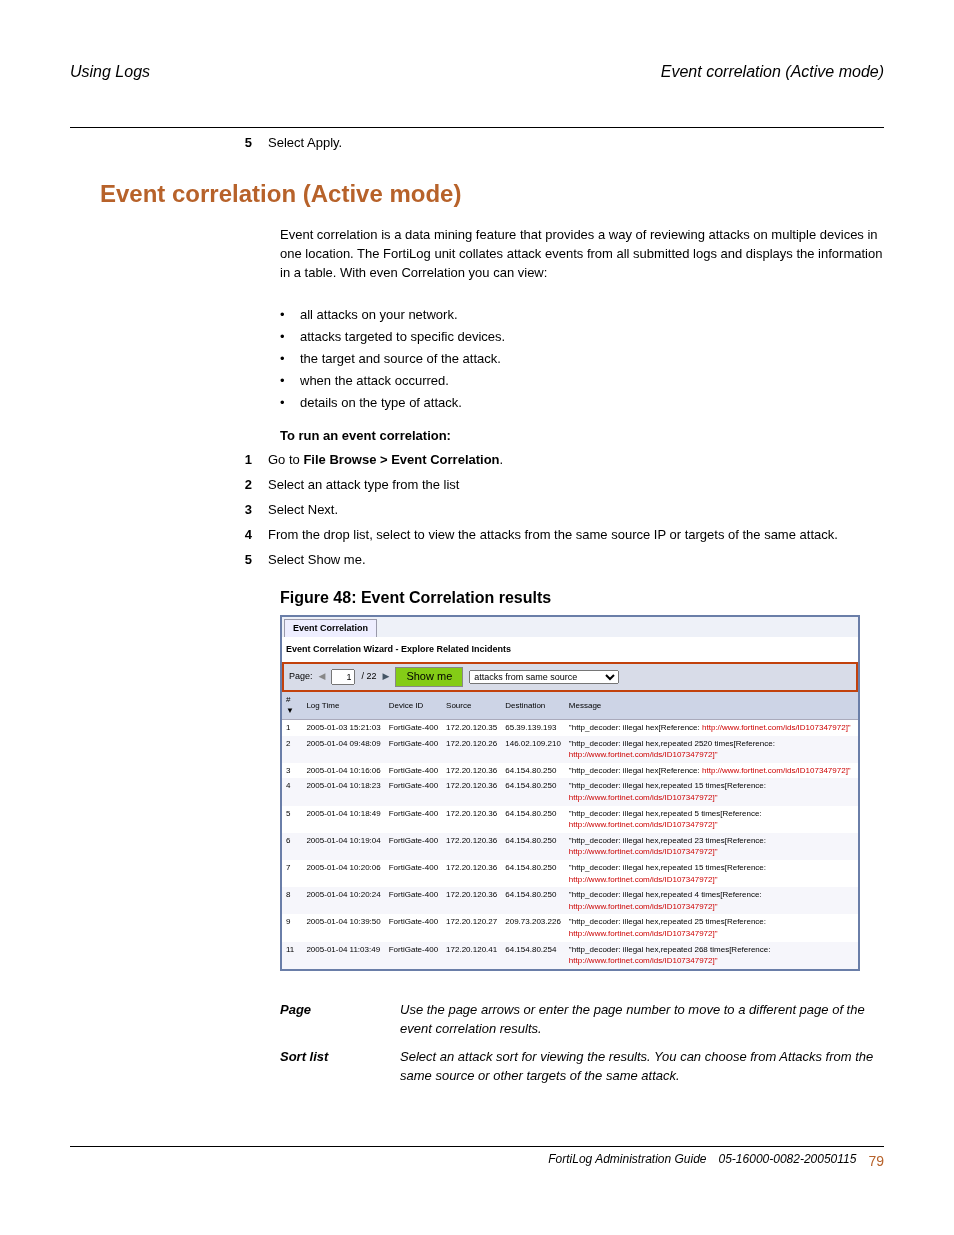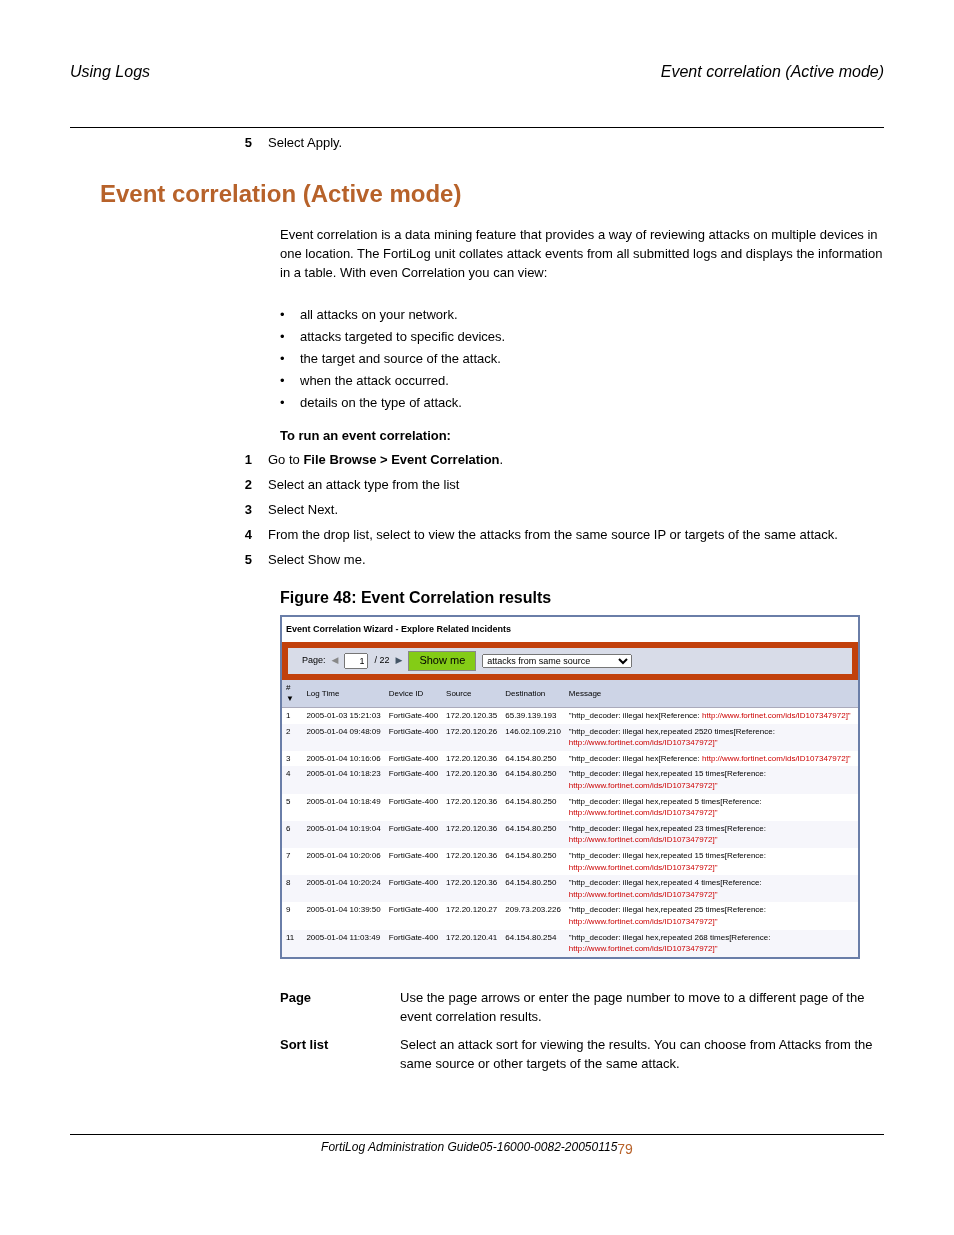--- a/index.html
+++ b/index.html
@@ -9,47 +9,47 @@
     color: #000;
     margin: 0;
     padding: 60px 70px 40px 70px;
     width: 954px;
     line-height: 1.45;
     background: #fff;
   }
   .hdr { display: flex; justify-content: space-between; font-style: italic; font-size: 16px; padding-bottom: 4px; margin-bottom: 40px; }
   .hdr-rule { border-top: 1px solid #000; margin-top: 2px; }
   .ftr-rule { border-top: 1px solid #000; margin-top: 60px; }
-  .ftr { display: flex; justify-content: center; font-size: 12px; font-style: italic; padding-top: 4px; }
+  .ftr { display: flex; justify-content: flex-end; font-size: 12px; font-style: italic; padding-top: 4px; gap: 12px; }
   .ftr .pnum { color: #b7622a; font-weight: normal; font-style: normal; font-size: 14px;}
   .step-row { display: flex; margin: 6px 0 6px 170px; }
   .step-num { width: 28px; text-align: right; font-weight: bold; padding-right: 16px; flex-shrink:0;}
   .step-txt { flex: 1; }
   h1.section { color: #b7622a; font-size: 24px; font-weight: bold; margin: 24px 0 14px 30px; }
   .body-para { margin-left: 210px; margin-bottom: 24px; }
   .bullets { margin-left: 210px; }
   .bullet-row { display:flex; margin:3px 0; }
   .bullet-dot { width:20px; flex-shrink:0; }
   .subhead { font-weight: bold; margin-left: 210px; margin-top: 14px; margin-bottom:4px;}
   .figcap { font-weight: bold; margin-left: 210px; margin-top: 16px; margin-bottom: 6px; font-size:16px;}
   .fig { margin-left: 210px; width: 580px; border: 2px solid #6a7ea8; background:#fff; font-size:9px;}
   .fig-tab { display:inline-block; background:#eef; border:1px solid #99a; border-bottom:none; padding:2px 8px; font-weight:bold; font-size:9px;}
   .fig-wiz { font-weight:bold; padding:6px 4px; font-size:9px;}
-  .fig-toolbar { background:#d8dce8; border:6px solid #c2410c; padding:3px 14px; display:flex; align-items:center; gap:6px; font-size:9px;}
+  .fig-toolbar { background:#d8dce8; border:2px solid #c2410c; padding:3px 5px; display:flex; align-items:center; gap:6px; font-size:9px;}
   .fig-toolbar input.pg { width:24px; font-size:9px; text-align:right;}
   .fig-toolbar .btn { border:1px solid #888; background:#84cc16; padding:1px 10px; font-size:11px;}
   .fig-toolbar select { font-size:9px; width:150px;}
   .fig-table { width:100%; border-collapse: collapse; font-size:8px;}
   .fig-table th { background:#cdd4e6; border-bottom:1px solid #aab; text-align:left; padding:2px 4px; font-weight:normal; font-size:8px;}
   .fig-table td { padding:2px 4px; white-space:nowrap; vertical-align:top;}
   .fig-table tr:nth-child(even) td { background:#f6f6fb; }
   .fig-table .msg { white-space:normal; font-size:8px;}
   .fig-table .msg a { color:#c00; text-decoration:none;}
   .def-table { margin-left: 210px; margin-top: 30px; }
-  .def-row { display:flex; margin-bottom:10px; }
+  .def-row { display:flex; margin-bottom:10px;font-style:italic; }
   .def-term { width:120px; font-weight:bold; flex-shrink:0;}
   .def-desc { flex:1; }
   b { font-weight:bold; }
 </style>
 </head>
 <body>
 
 <div class="hdr">
   <span>Using Logs</span>
   <span>Event correlation (Active mode)</span>
@@ -109,20 +109,23 @@
     </div>
     <div class="step-row">
       <div class="step-num">5</div>
       <div class="step-txt">Select Show me.</div>
     </div>
   </div>
 
 <div class="figcap">Figure 48: Event Correlation results</div>
 
 <div class="fig">
+  <div style="background:#eef1f8;padding:2px 0 0 2px;">
+    <span class="fig-tab">Event Correlation</span>
+  </div>
   <div class="fig-wiz">Event Correlation Wizard - Explore Related Incidents</div>
   <div class="fig-toolbar">
     <span>Page:</span>
     <span style="color:#888;">◀</span>
     <input class="pg" value="1" style="">
     <span>/ 22</span>
     <span style="color:#456;">▶</span>
     <span class="btn">Show me</span>
     <select><option>attacks from same source</option></select>
   </div>

